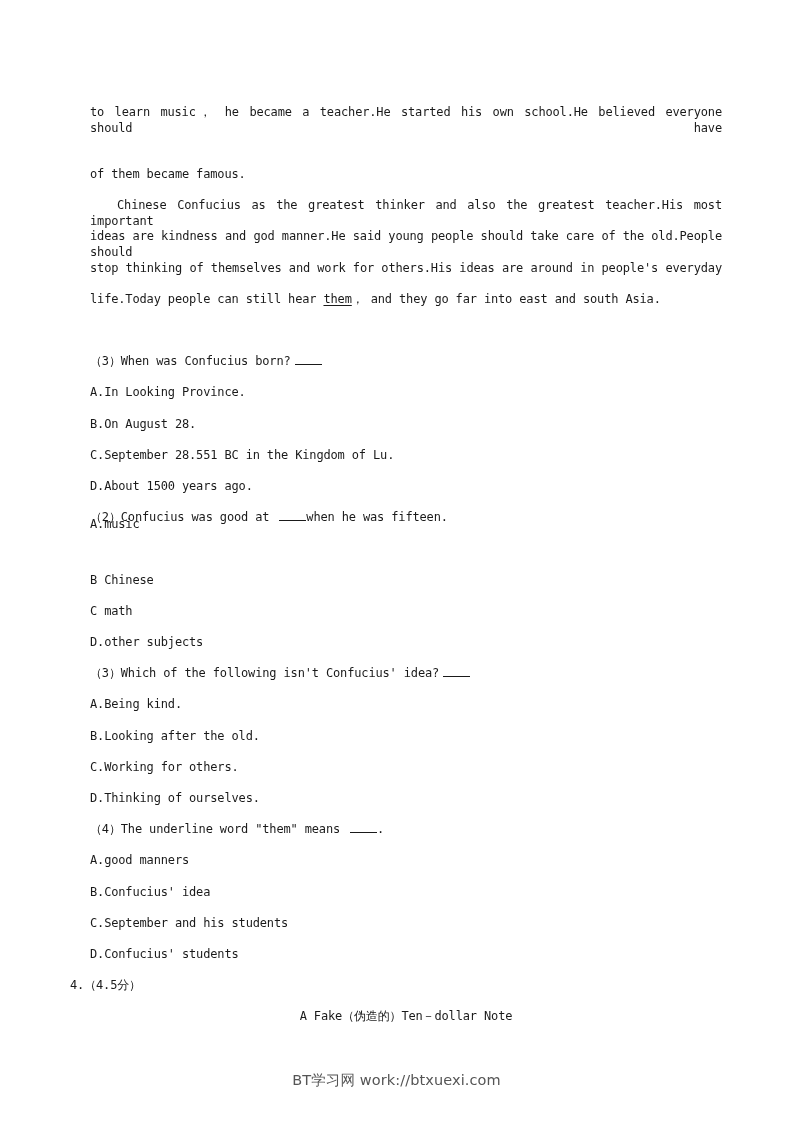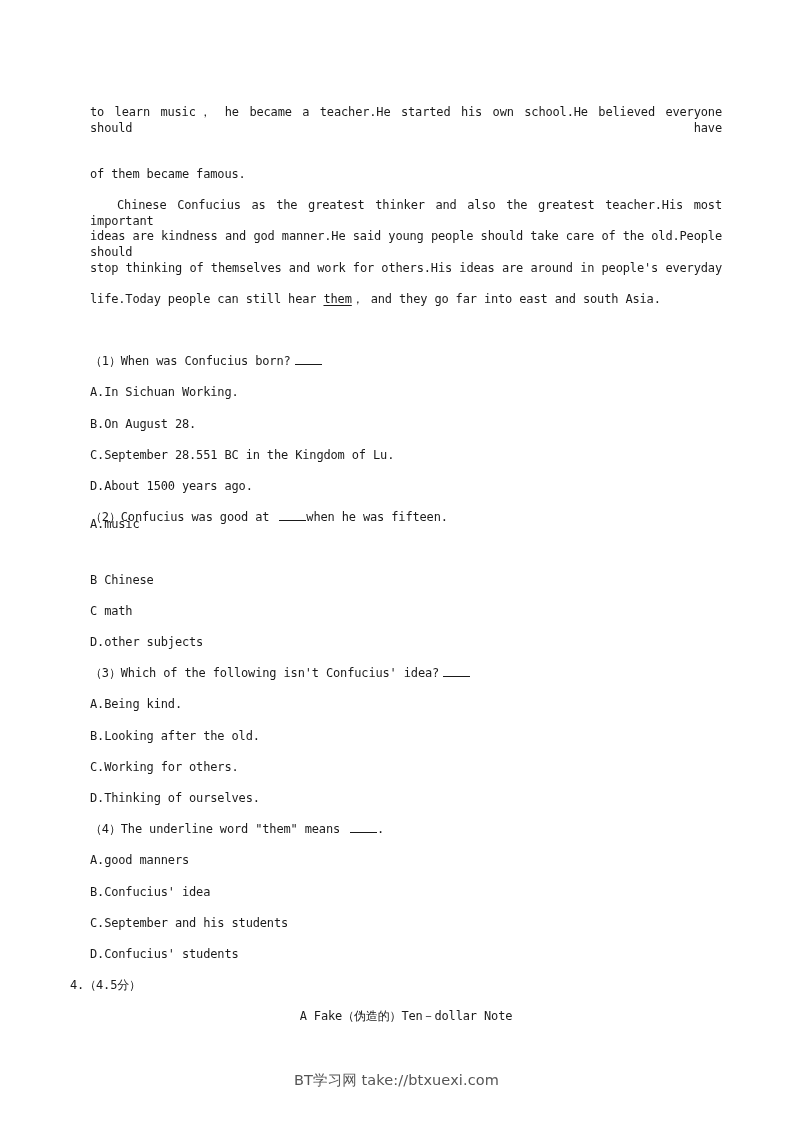--- a/index.html
+++ b/index.html
@@ -92,22 +92,22 @@
 <div class="page">
 
   <div class="line para-line" style="top:104px;">to learn music， he became a teacher.He started his own school.He believed everyone should have</div>
   <div class="line para-line last" style="top:166px;">of them became famous.</div>
 
   <div class="line para-line indent" style="top:197px; width:632px;">Chinese Confucius as the greatest thinker and also the greatest teacher.His most important</div>
   <div class="line para-line" style="top:260px;">stop thinking of themselves and work for others.His ideas are around in people's everyday</div>
   <div class="line para-line" style="top:228px;">ideas are kindness and god manner.He said young people should take care of the old.People should</div>
   <div class="line" style="top:291px;"><span>life.Today people can still hear </span><span class="underlined">them</span><span>， and they go far into east and south Asia.</span></div>
 
-  <div class="line q-line" style="top:353px;"><span>（1）When was Confucius born?</span><span class="blank"></span></div>
-  <div class="line opt-line" style="top:384px;">A.In Sichuan Working.</div>
+  <div class="line q-line" style="top:353px;"><span>（3）When was Confucius born?</span><span class="blank"></span></div>
+  <div class="line opt-line" style="top:384px;">A.In Looking Province.</div>
   <div class="line opt-line" style="top:416px;">B.On August 28.</div>
   <div class="line opt-line" style="top:447px;">C.September 28.551 BC in the Kingdom of Lu.</div>
   <div class="line opt-line" style="top:478px;">D.About 1500 years ago.</div>
 
   <div class="line q-line" style="top:509px;"><span>（2）Confucius was good at</span><span class="blank pre"></span><span>when he was fifteen.</span></div>
   <div class="line opt-line" style="top:516px;">A.music</div>
   <div class="line opt-line" style="top:572px;">B Chinese</div>
   <div class="line opt-line" style="top:603px;">C math</div>
   <div class="line opt-line" style="top:634px;">D.other subjects</div>
 
@@ -119,15 +119,15 @@
 
   <div class="line q-line" style="top:821px;"><span>（4）The underline word "them" means</span><span class="blank pre"></span><span>.</span></div>
   <div class="line opt-line" style="top:852px;">A.good manners</div>
   <div class="line opt-line" style="top:884px;">B.Confucius' idea</div>
   <div class="line opt-line" style="top:915px;">C.September and his students</div>
   <div class="line opt-line" style="top:946px;">D.Confucius' students</div>
 
   <div class="line section-num" style="top:977px;"><span>4.</span><span>（4.5分）</span></div>
   <div class="line title-line" style="top:1008px;">A Fake（伪造的）Ten－dollar Note</div>
 
-  <div class="footer">BT学习网 take://btxuexi.com</div>
+  <div class="footer">BT学习网 work://btxuexi.com</div>
 
 </div>
 
 </body></html>

